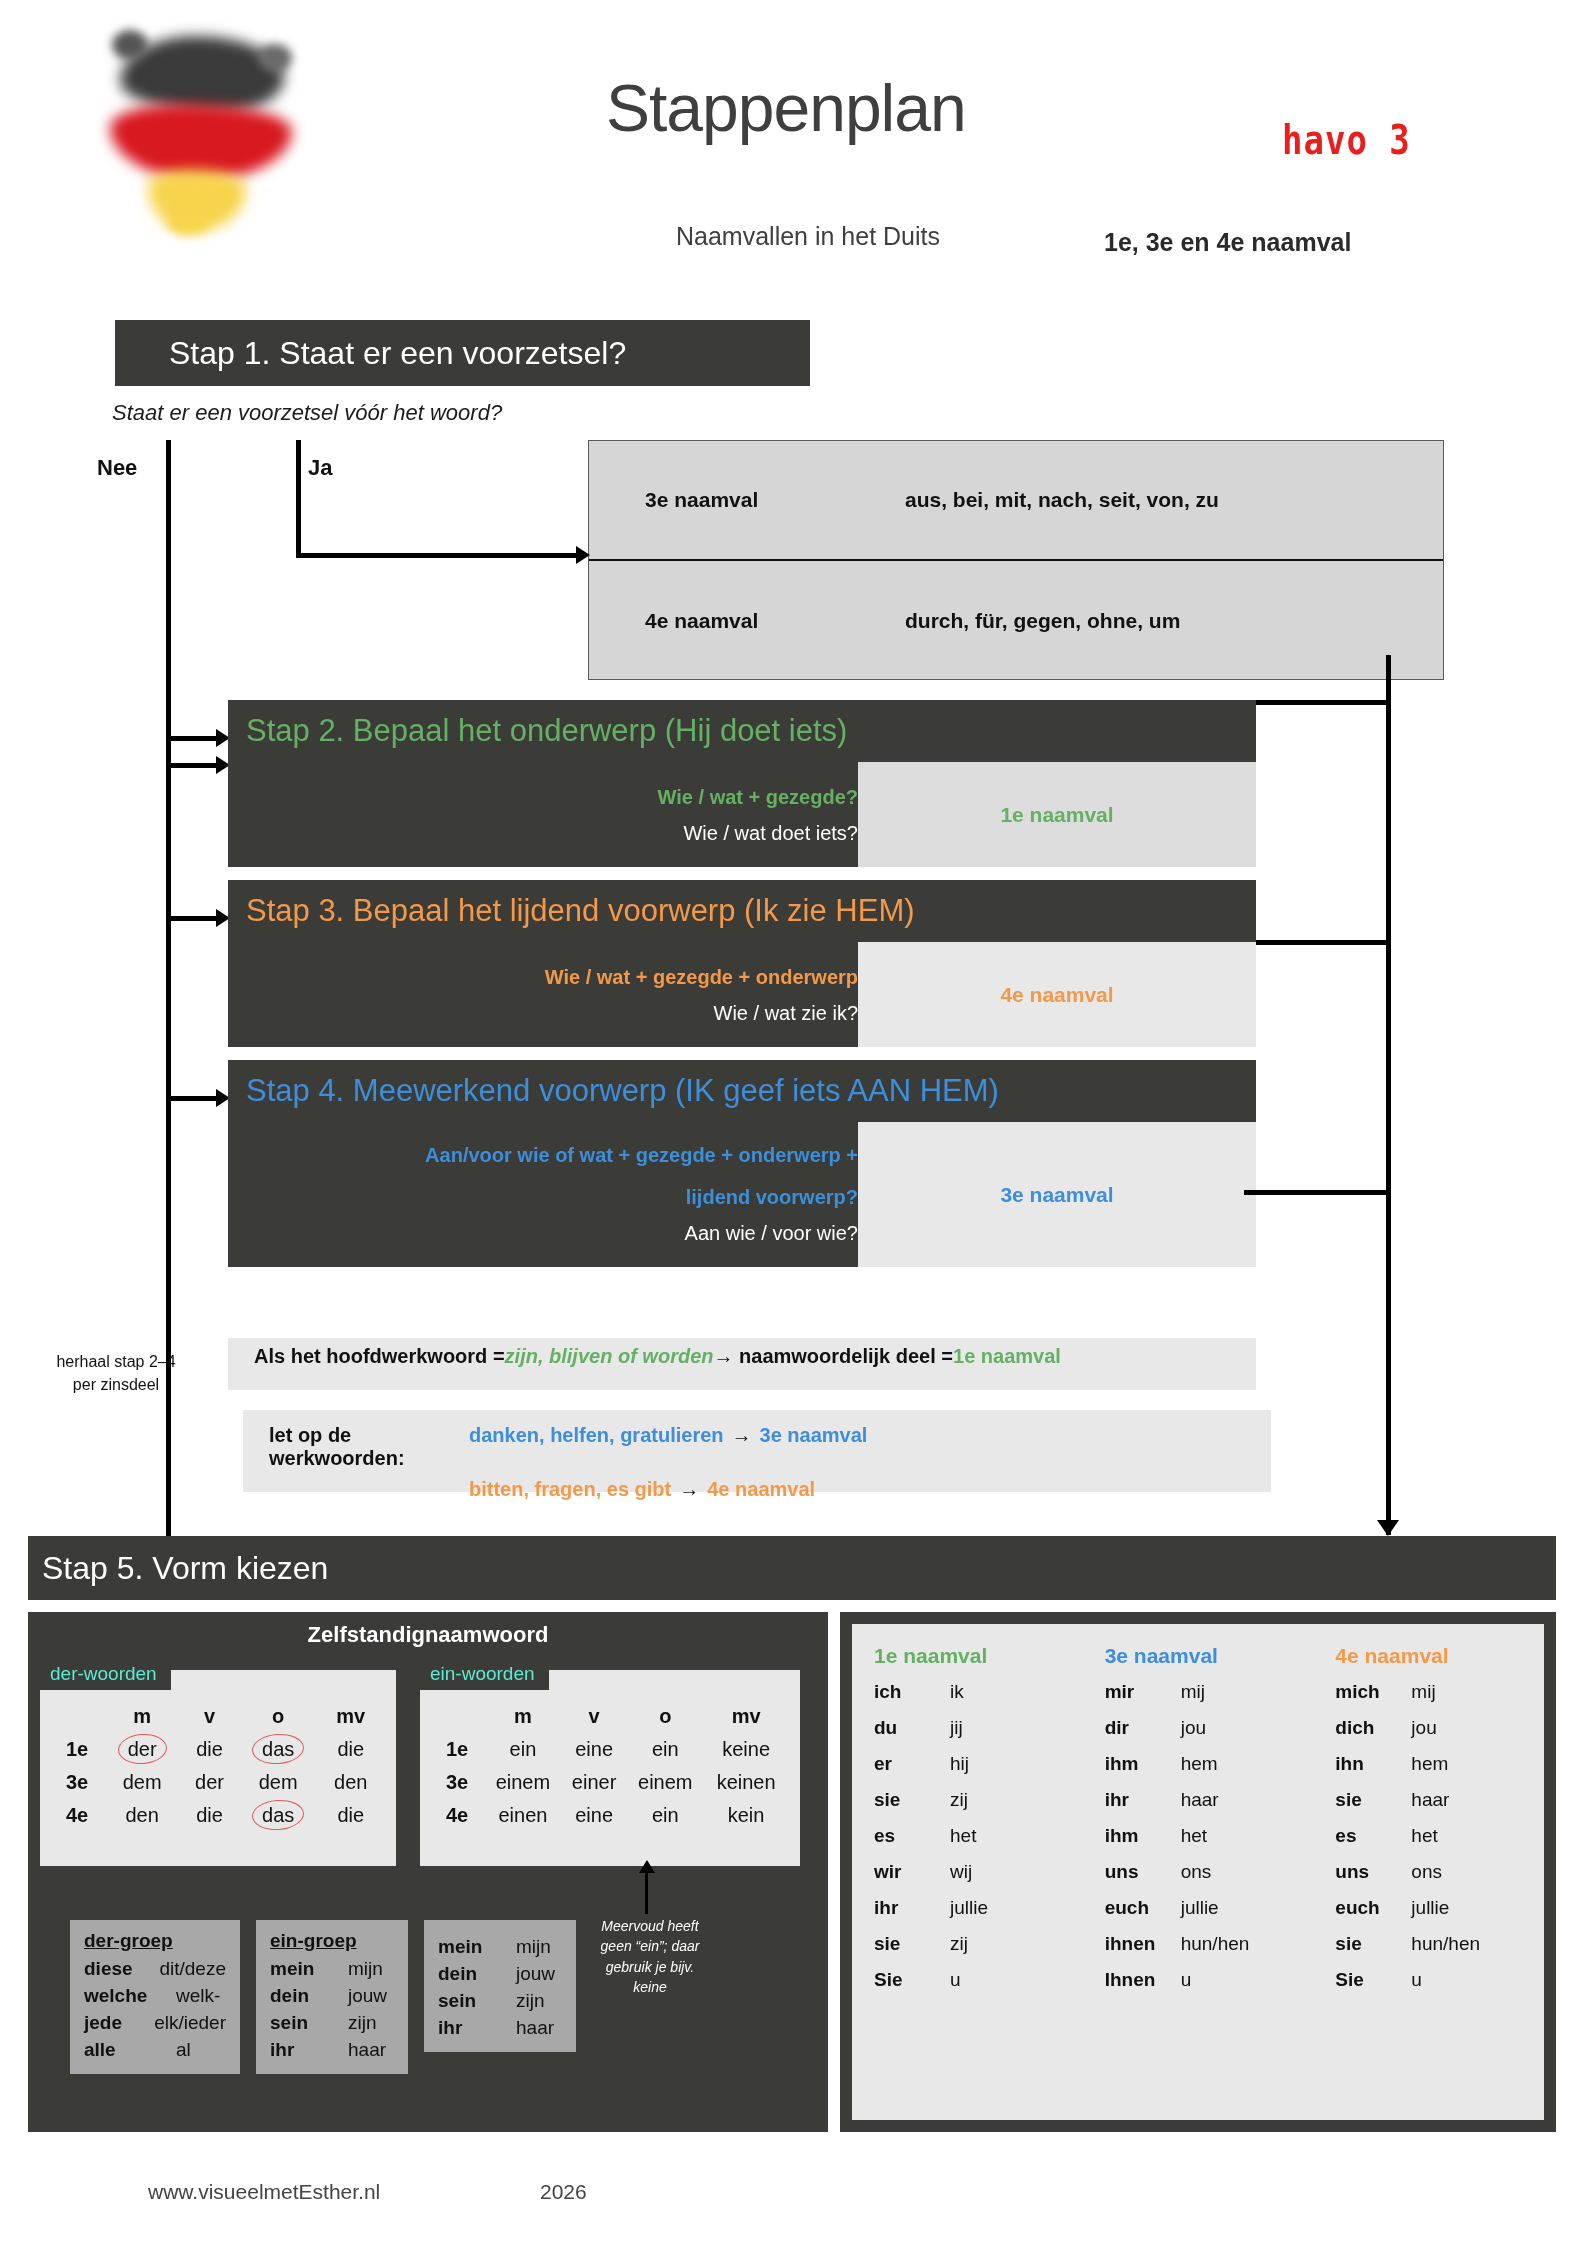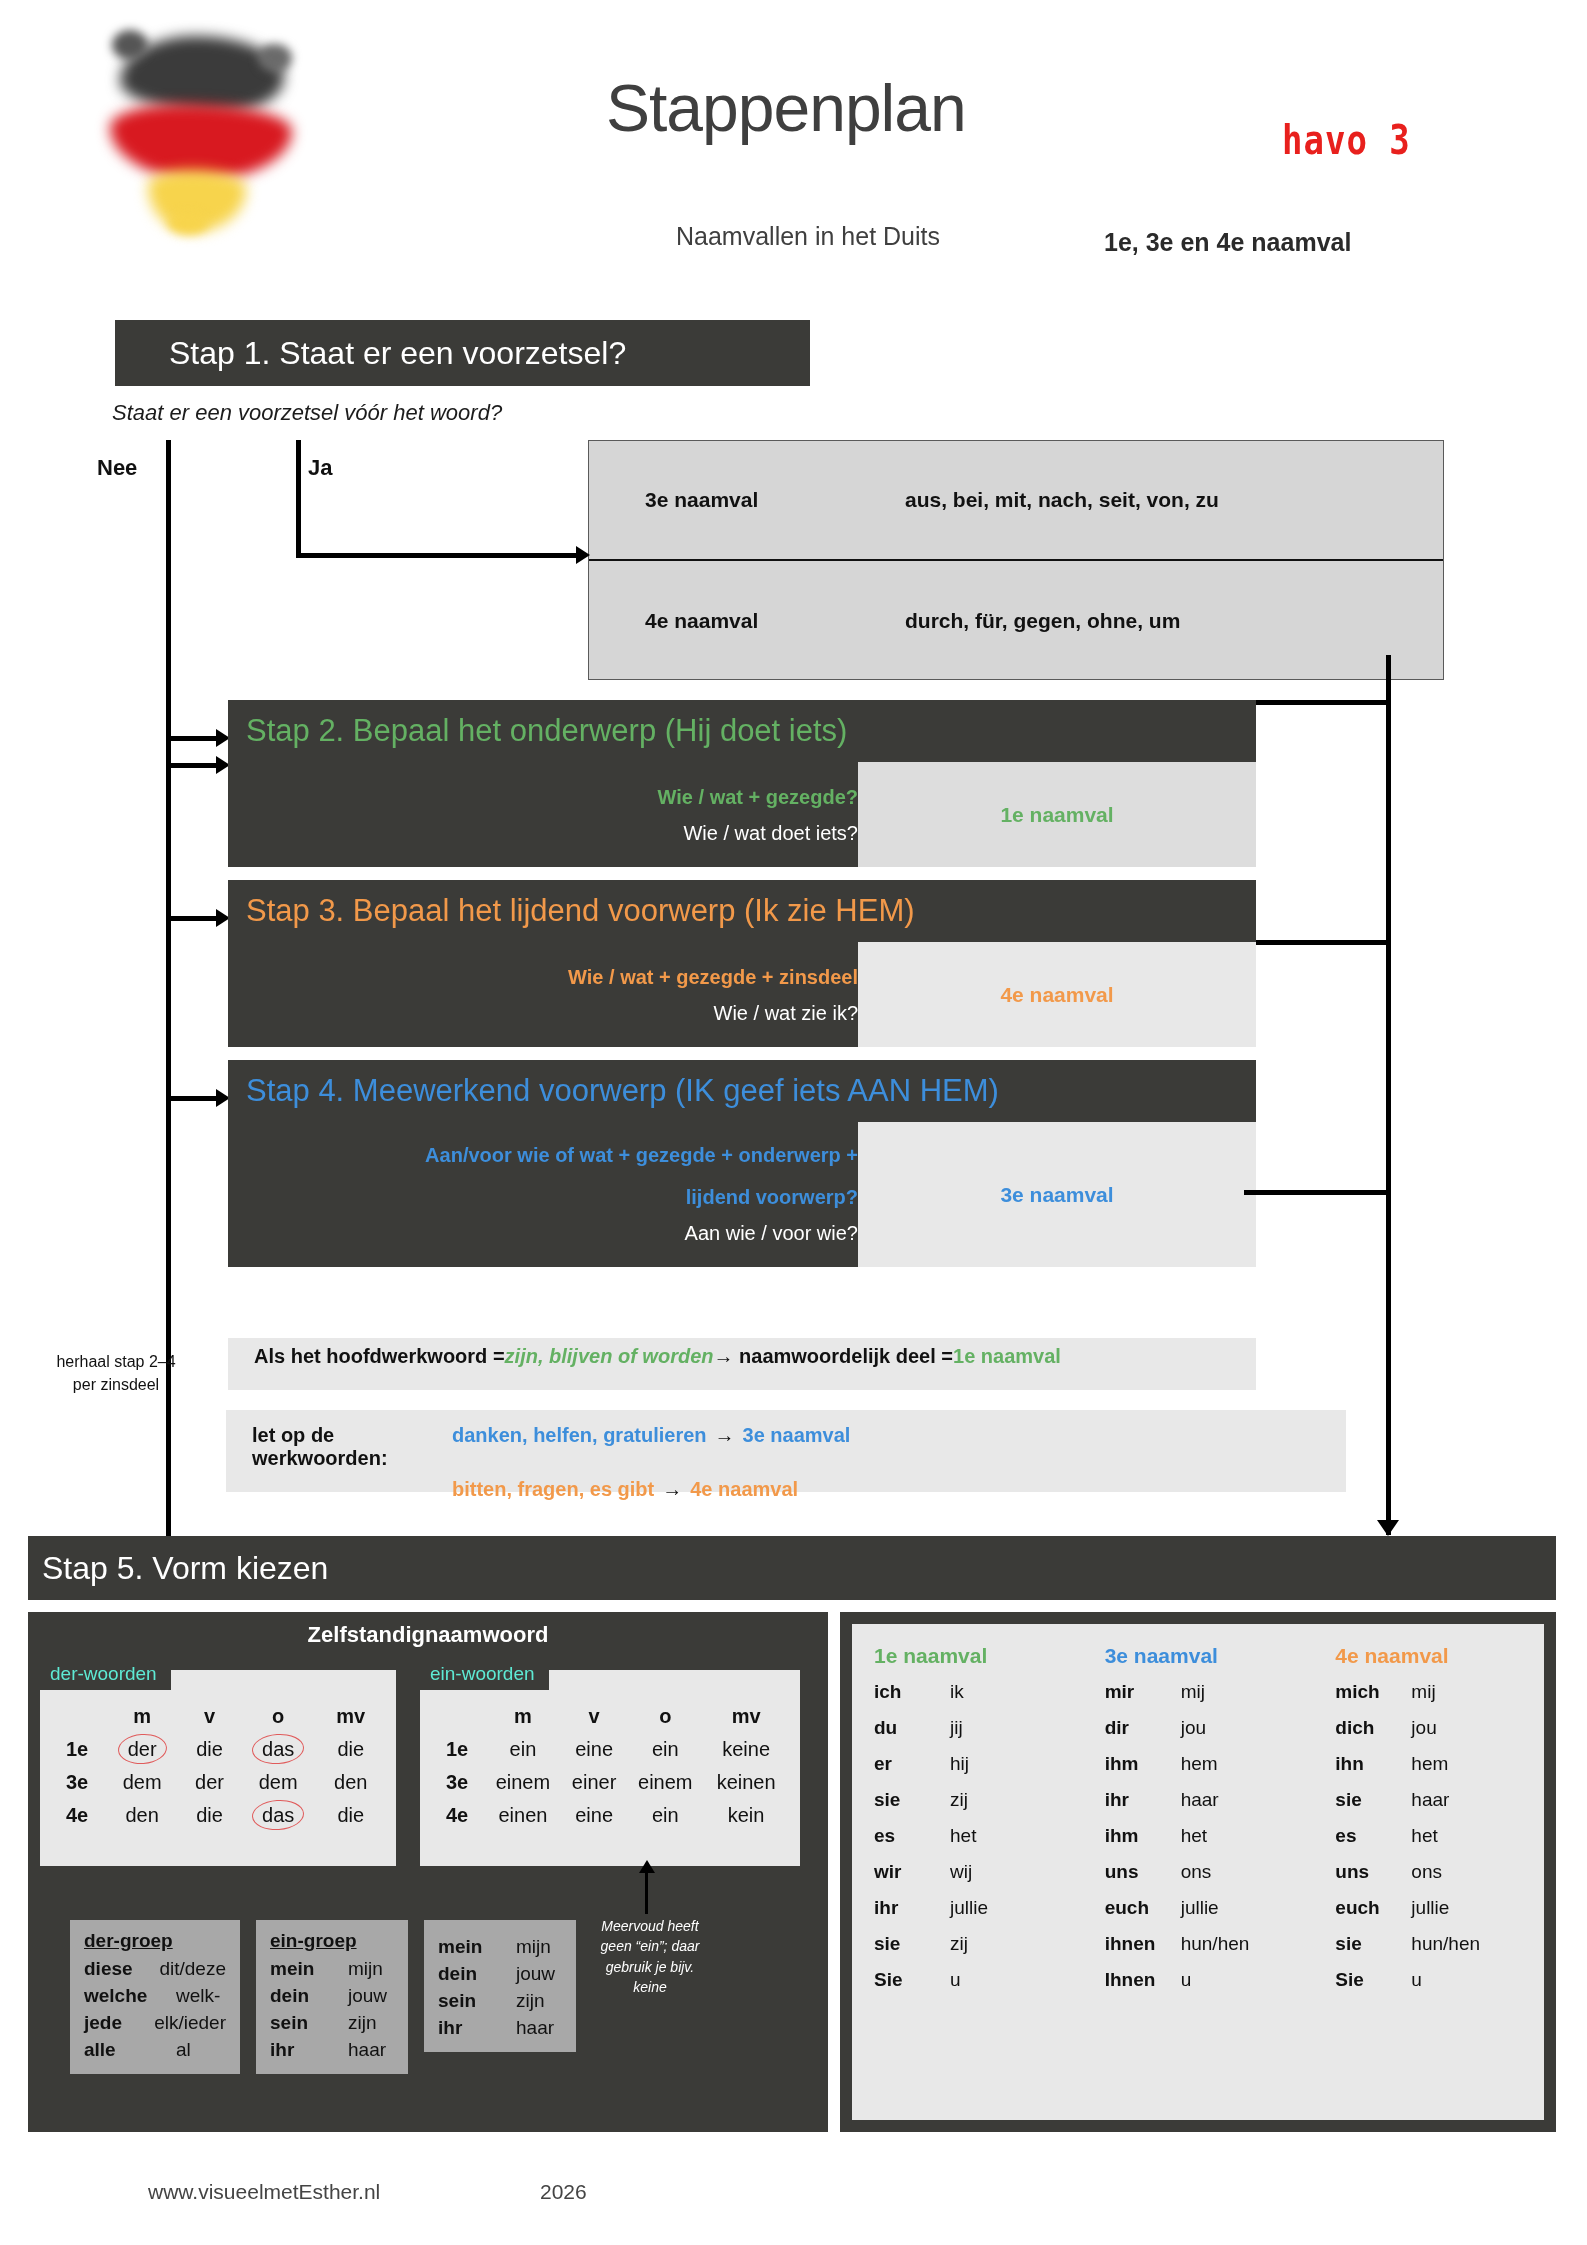--- a/index.html
+++ b/index.html
@@ -73,21 +73,21 @@
   .card4 .qbox { padding-top: 18px; }
 
   .c-green  { color: #64b163; }
   .c-orange { color: #f2994a; }
   .c-blue   { color: #3d8edb; }
 
   
   .notebox { background: #e8e8e8; padding: 14px 0 29px 26px; font-size: 20px; }
   .note1 { left: 228px; top: 1338px; width: 1028px; height: 52px;
            display: flex; align-items: center; }
-  .note2 { left: 226px; top: 1410px; width: 1120px; height: 82px; }
+  .note2 { left: 243px; top: 1410px; width: 1028px; height: 82px; }
   .note-line { display: flex; align-items: baseline; }
   .note-b { font-weight: 700; color: #111; }
   .note-i { font-style: italic; font-weight: 700; }
   .note-lbl { font-weight: 700; color: #111; width: 200px; }
   .note-v { font-weight: 700; }
 
   .repeat-note { left: 56px; top: 1350px; width: 120px; text-align: center;
                  font-size: 16px; line-height: 1.45; color: #111; }
 
   
@@ -212,21 +212,21 @@
         <div class="q2">Wie / wat doet iets?</div>
       </div>
       <div class="resbox c-green">1e naamval</div>
     </div>
   </div>
 
   <div class="abs stepcard card3">
     <div class="hdr c-orange">Stap 3.  Bepaal het lijdend voorwerp (Ik zie HEM)</div>
     <div class="body">
       <div class="qbox">
-        <div class="q1 c-orange">Wie / wat + gezegde + zinsdeel</div>
+        <div class="q1 c-orange">Wie / wat + gezegde + onderwerp</div>
         <div class="q2">Wie / wat zie ik?</div>
       </div>
       <div class="resbox c-orange">4e naamval</div>
     </div>
   </div>
 
   <div class="abs stepcard card4">
     <div class="hdr c-blue">Stap 4.  Meewerkend voorwerp (IK geef iets AAN HEM)</div>
     <div class="body">
       <div class="qbox">

